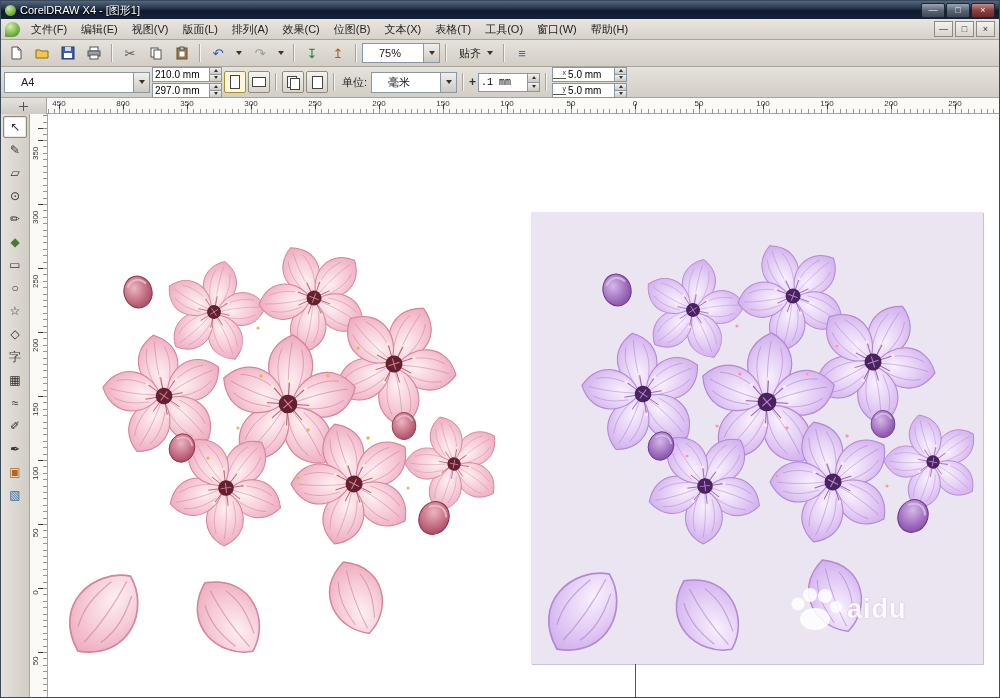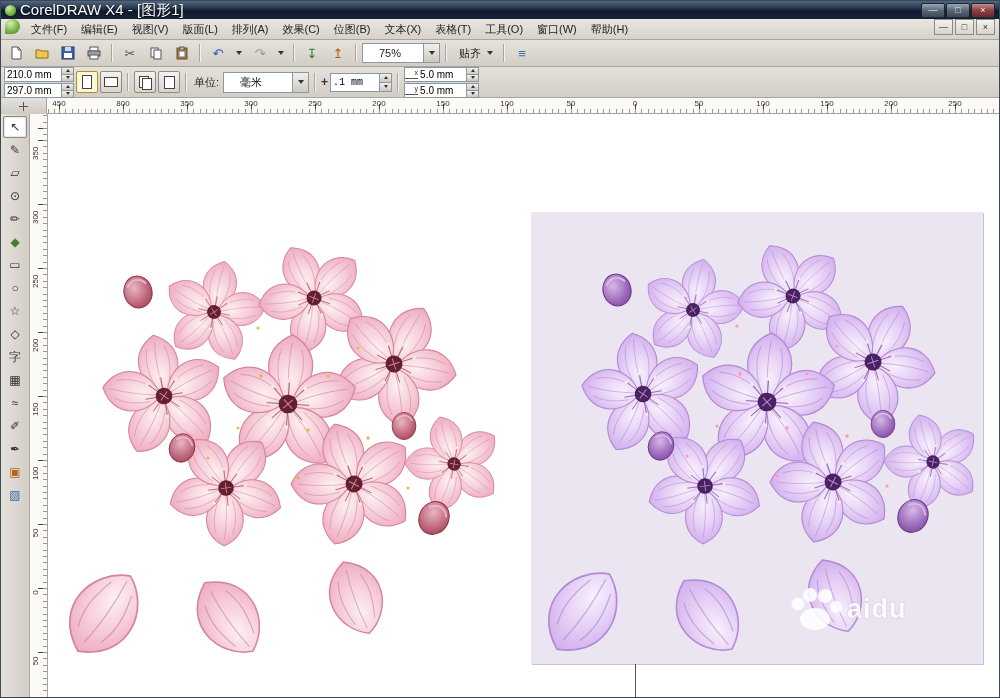--- a/index.html
+++ b/index.html
@@ -3,28 +3,28 @@
 <meta charset="utf-8">
 <style>
   html,body{margin:0;padding:0;}
   body{font-family:"Liberation Sans","DejaVu Sans",sans-serif;font-size:11px;color:#222;}
   .window{position:relative;width:1000px;height:698px;background:#d6d2ca;overflow:hidden;border:1px solid #3a4a5a;box-sizing:border-box;}
 
   
   .titlebar{height:18px;display:flex;align-items:center;padding:0 4px;gap:4px;
     background:linear-gradient(#52677e 0%,#27364c 40%,#0f1b2e 55%,#15233a 100%);color:#fff;}
   .app-icon{width:11px;height:11px;border-radius:50%;background:radial-gradient(circle at 35% 30%,#cfeaa0,#7ab648 55%,#447a1e);flex:0 0 auto;}
-  .titlebar .title{flex:1;font-size:15px;white-space:nowrap;overflow:hidden;text-shadow:0 1px 1px #000;}
+  .titlebar .title{flex:1;font-size:11px;white-space:nowrap;overflow:hidden;text-shadow:0 1px 1px #000;}
   .win-controls{display:flex;gap:1px;}
   .wbtn{width:22px;height:13px;display:flex;align-items:center;justify-content:center;font-size:9px;line-height:1;
     color:#eee;background:linear-gradient(#9aa6b5,#5a6674 50%,#3c4856);border:1px solid #1c2735;border-radius:2px;}
   .wbtn.close{background:linear-gradient(#c48a8a,#8a4040 50%,#6a2a2a);}
 
   
-  .menubar{height:20px;display:flex;background:linear-gradient(#e9e6df,#d6d2ca);border-bottom:1px solid #a9a59c;padding:0 2px;}
+  .menubar{height:20px;display:flex;align-items:center;background:linear-gradient(#e9e6df,#d6d2ca);border-bottom:1px solid #a9a59c;padding:0 2px;}
   .corel-logo{width:15px;height:15px;margin:0 4px 0 2px;border-radius:50% 50% 50% 8%;background:radial-gradient(circle at 35% 30%,#d6f0ae,#7ab648 55%,#3f7a1a);flex:0 0 auto;}
   .menu-items{display:flex;flex:1;height:100%;align-items:center;}
   .menu-item{padding:2px 7px;cursor:default;}
   .doc-controls{display:flex;gap:2px;margin-right:2px;}
   .dbtn{width:17px;height:14px;display:flex;align-items:center;justify-content:center;font-size:9px;line-height:1;
     background:linear-gradient(#f4f2ee,#d8d4cc);border:1px solid #8f8b83;color:#333;}
 
   
   .bar{display:flex;align-items:center;background:linear-gradient(#e5e2db,#d2cec6);border-bottom:1px solid #a9a59c;padding:0 3px;gap:2px;}
   .toolbar{height:26px;}
@@ -211,20 +211,26 @@
       <span class="lbl">贴齐</span>
       <span class="tri-down"></span>
     </span>
     <span class="sep"></span>
     <span class="tbtn">
         <span class="glyph" style="color:#3a6ea5">≡</span>
       </span>
   </div>
 
   <div class="bar propbar">
+    <span class="combo" style="width:132px;height:19px">
+      <span class="val">A4</span>
+      <span class="drop">
+          <span class="tri-down"></span>
+        </span>
+    </span>
     <div class="stack">
       <span class="field">
         <input readonly="" value="210.0 mm" style="">
         <span class="spin">
             <b>
               <i class="tri-u"></i>
             </b>
             <b>
               <i class="tri-d"></i>
             </b>

